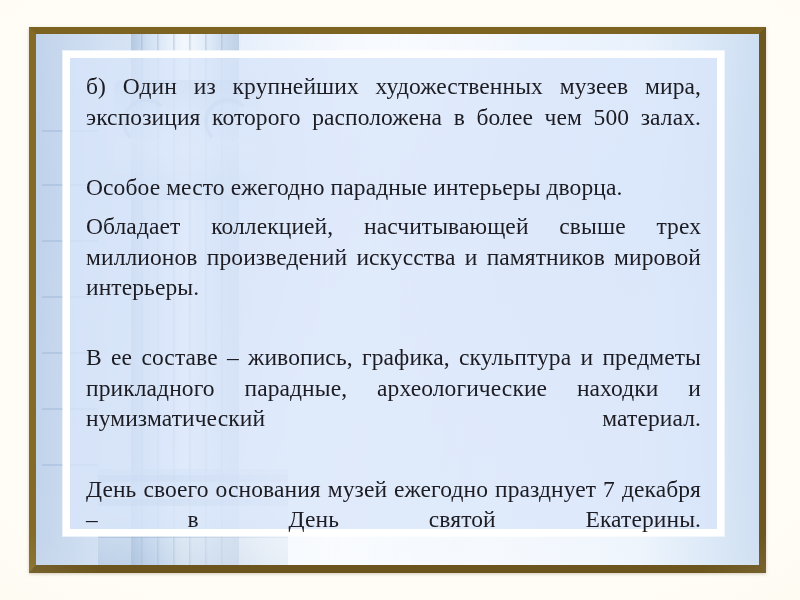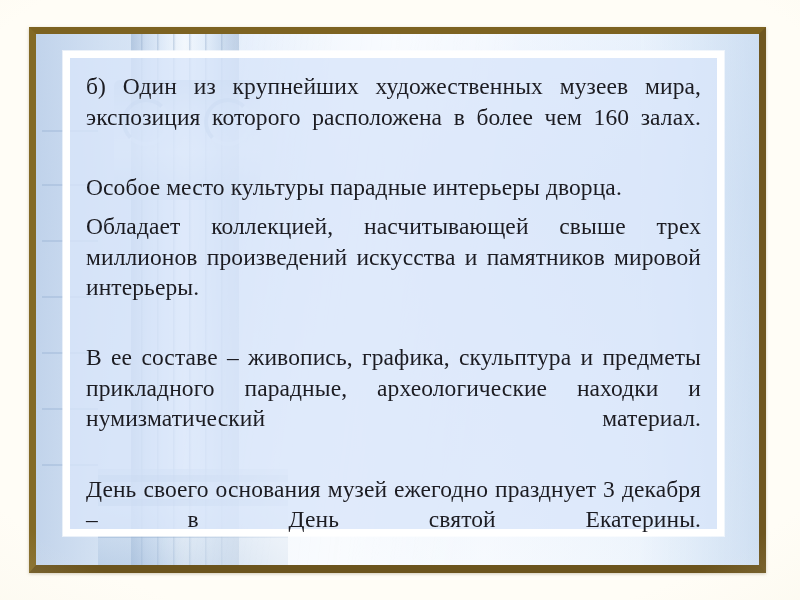--- a/index.html
+++ b/index.html
@@ -255,24 +255,24 @@
       <div class="panel-line" style="top:262px;"></div>
       <div class="panel-line" style="top:318px;"></div>
       <div class="panel-line" style="top:374px;"></div>
       <div class="panel-line" style="top:430px;"></div>
 
       <div class="light-sweep"></div>
     </div>
 
     <div id="text-panel">
       <div id="body-copy">
-        <p class="para">б) Один из крупнейших художественных музеев мира, экспозиция которого расположена в более чем 160 залах.</p>
-        <p class="para no-stretch">Особое место культуры парадные интерьеры дворца.</p>
+        <p class="para">б) Один из крупнейших художественных музеев мира, экспозиция которого расположена в более чем 500 залах.</p>
+        <p class="para no-stretch">Особое место ежегодно парадные интерьеры дворца.</p>
         <p class="para">Обладает коллекцией, насчитывающей свыше трех миллионов произведений искусства и памятников мировой интерьеры.</p>
         <p class="para">В ее составе – живопись, графика, скульптура и предметы прикладного парадные, археологические находки и нумизматический материал.</p>
-        <p class="para">День своего основания музей ежегодно празднует 3 декабря – в День святой Екатерины.</p>
+        <p class="para">День своего основания музей ежегодно празднует 7 декабря – в День святой Екатерины.</p>
       </div>
     </div>
 
   </div>
 
   <div id="paper-shade"></div>
 </div>
 
 </body></html>

